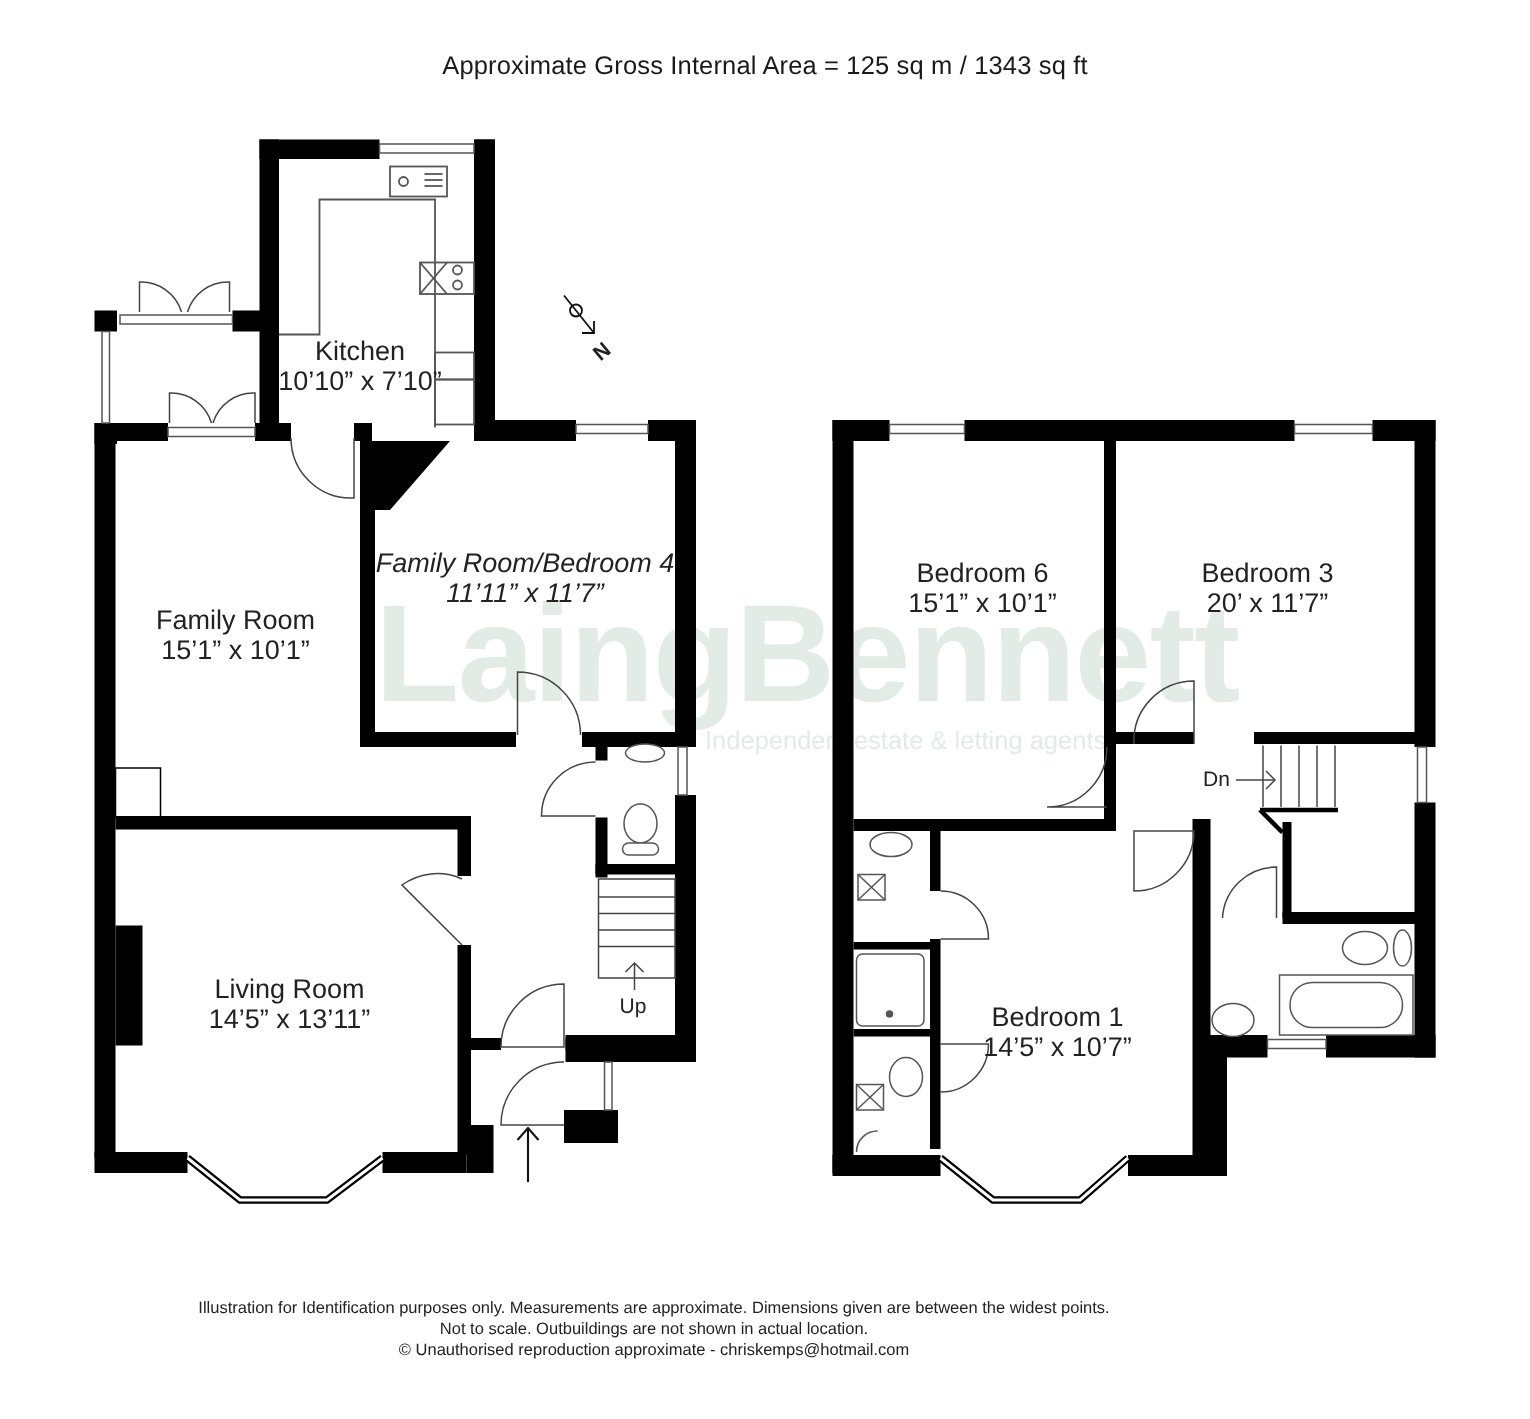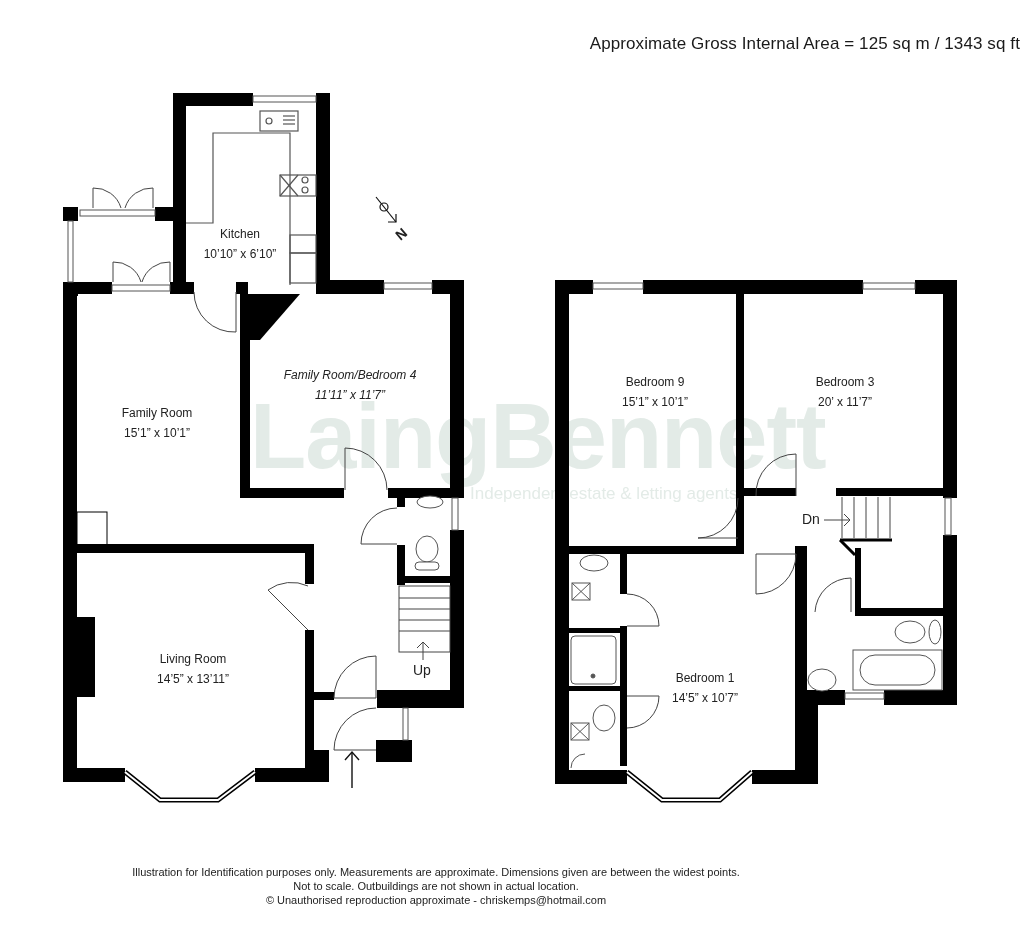--- a/index.html
+++ b/index.html
@@ -1,21 +1,21 @@
 <!DOCTYPE html>
 <html><head>
 <meta charset="utf-8">
 <style>
   html,body{margin:0;padding:0;background:#ffffff;}
   body{width:1020px;height:946px;position:relative;overflow:hidden;font-family:"Liberation Sans","DejaVu Sans",sans-serif;color:#1a1a1a;}
-  .title{position:absolute;left:0;top:34px;width:1020px;text-align:right;font-size:17px;letter-spacing:0.1px;}
+  .title{position:absolute;left:0;top:34px;width:1020px;text-align:center;font-size:17px;letter-spacing:0.1px;}
   svg.plan{position:absolute;left:0;top:0;}
   .wm-main{position:absolute;left:250px;top:390px;font-size:92px;font-weight:bold;color:#e3ebe7;letter-spacing:-1px;line-height:1;}
   .wm-sub{position:absolute;left:470px;top:484px;font-size:17px;color:#e3ebe7;}
-  .room{position:absolute;text-align:center;font-size:12px;line-height:20px;color:#222;white-space:nowrap;transform:translateX(-50%);}
+  .room{position:absolute;text-align:center;font-size:18px;line-height:20px;color:#222;white-space:nowrap;transform:translateX(-50%);}
   .lbl{position:absolute;font-size:14px;color:#222;}
   .foot{position:absolute;left:0;top:865px;width:872px;text-align:center;font-size:11px;line-height:14px;color:#222;}
 </style>
 </head>
 <body>
 
 <div class="title">Approximate Gross Internal Area  = 125 sq m /  1343 sq ft</div>
 
 <div class="wm-main">LaingBennett</div>
 <div class="wm-sub">Independent estate &amp; letting agents</div>
@@ -218,38 +218,38 @@
   <g stroke="#111" stroke-width="1.4" fill="none">
     <line x1="352" y1="788" x2="352" y2="752"></line>
     <polyline points="345,760 352,752 359,760"></polyline>
   </g>
 </svg>
 
 <div class="lbl" style="left:396px;top:226px;font-weight:bold;transform:rotate(-40deg);">N</div>
 
 <div class="room" style="left:240px;top:224px;">
   <div>Kitchen</div>
-  <div>10’10” x 6’10”</div>
+  <div>10’10” x 7’10”</div>
 </div>
 <div class="room" style="left:350px;top:365px;font-style:italic;">
   <div>Family Room/Bedroom 4</div>
   <div>11’11” x 11’7”</div>
 </div>
 <div class="room" style="left:157px;top:403px;">
   <div>Family Room</div>
   <div>15’1” x 10’1”</div>
 </div>
 <div class="room" style="left:193px;top:649px;">
   <div>Living Room</div>
   <div>14’5” x 13’11”</div>
 </div>
 <div class="lbl" style="left:413px;top:662px;">Up</div>
 
 <div class="room" style="left:655px;top:372px;">
-  <div>Bedroom 9</div>
+  <div>Bedroom 6</div>
   <div>15’1” x 10’1”</div>
 </div>
 <div class="room" style="left:845px;top:372px;">
   <div>Bedroom 3</div>
   <div>20’ x 11’7”</div>
 </div>
 <div class="room" style="left:705px;top:668px;">
   <div>Bedroom 1</div>
   <div>14’5” x 10’7”</div>
 </div>

